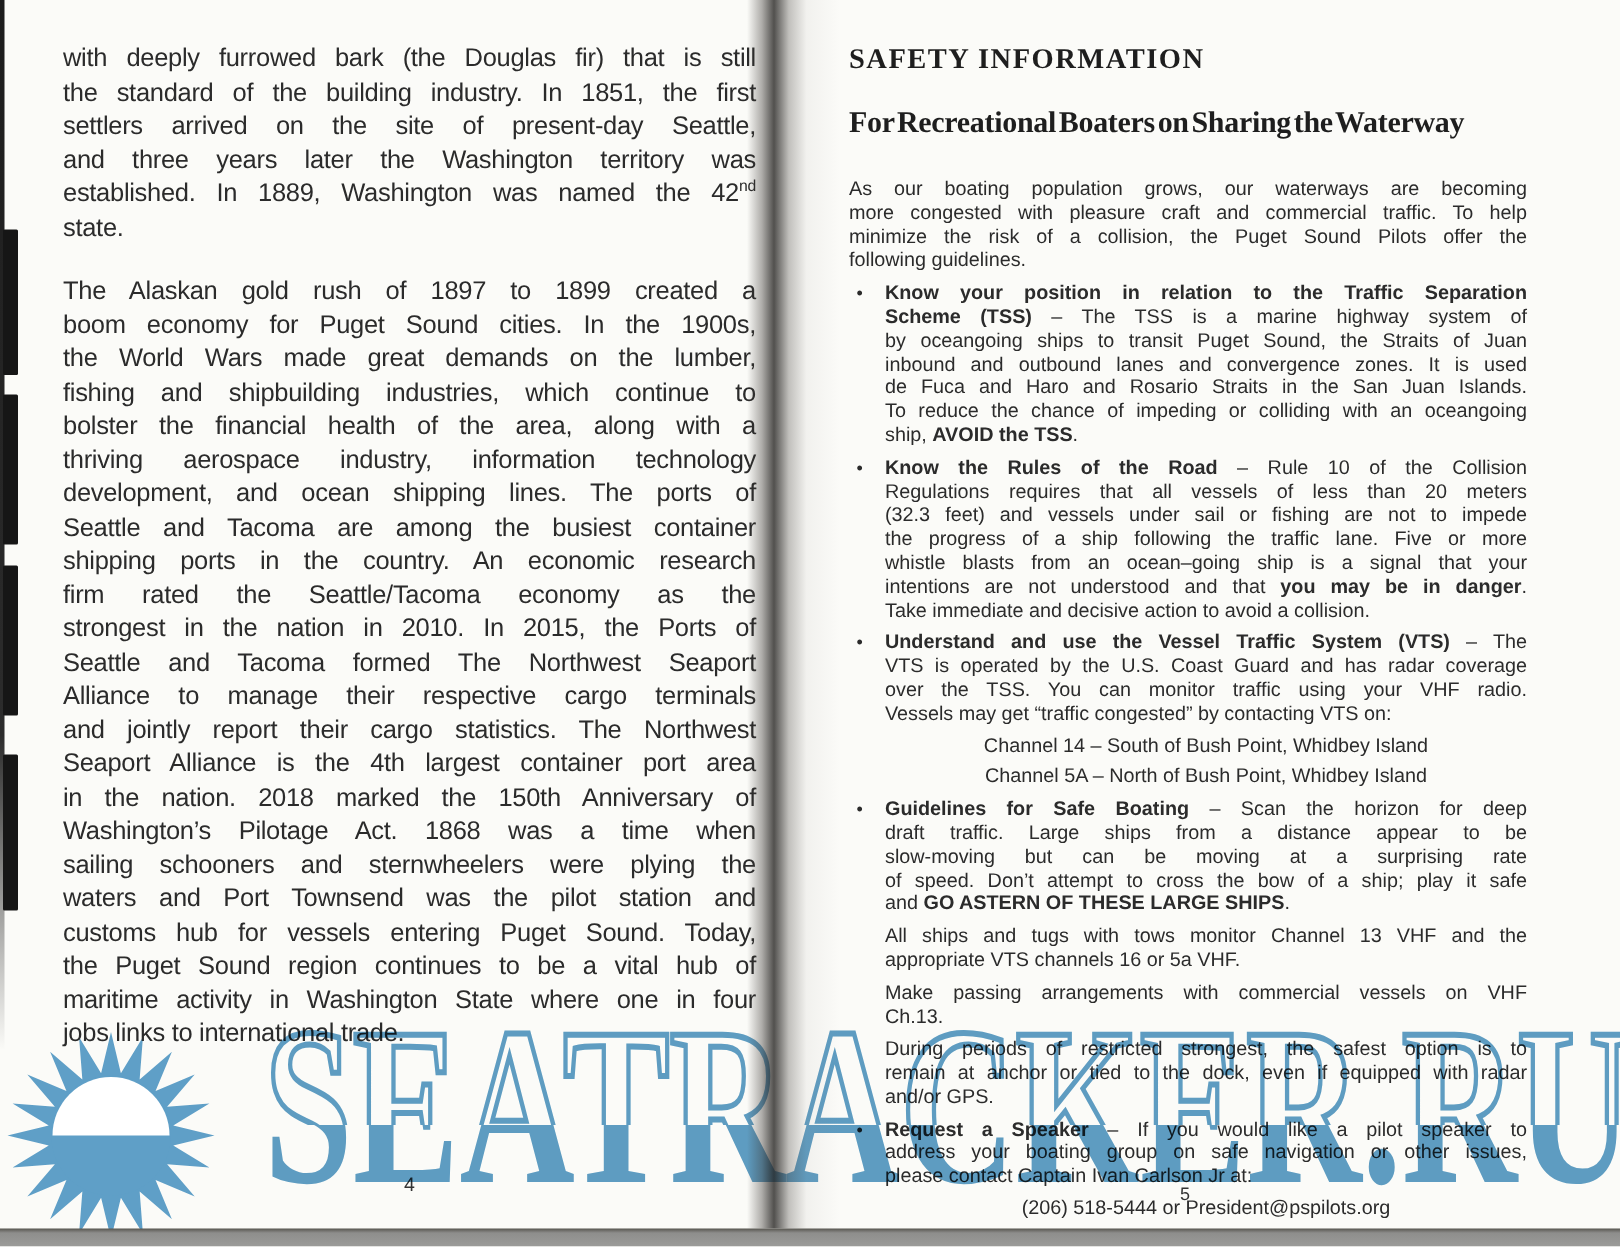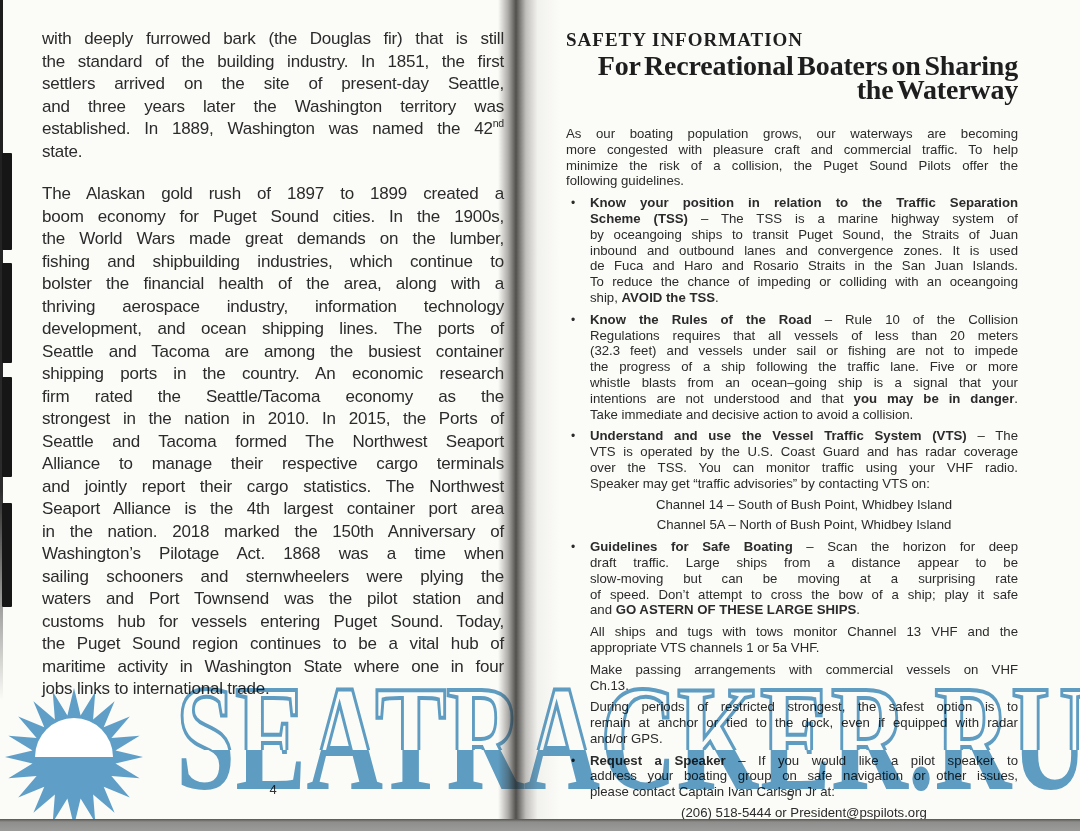--- a/index.html
+++ b/index.html
@@ -18,23 +18,23 @@
   sup{font-size:0.62em;vertical-align:super;line-height:0;}
   
   .right-col{
     position:absolute;left:566px;top:26px;width:452px;z-index:2;color:#2b2b2b;
   }
   .title{
     font-family:"Liberation Serif",serif;font-weight:700;font-size:19px;
     letter-spacing:1px;text-align:left;color:#1e1e1e;line-height:28px;
   }
   .subtitle{
-    font-family:"Liberation Serif",serif;font-weight:700;font-size:28px;
-    word-spacing:-3px;letter-spacing:-0.2px;text-align:right;color:#1e1e1e;
-    line-height:24px;margin-top:0;
+    font-family:"Liberation Serif",serif;font-weight:700;font-size:20px;
+    word-spacing:-3px;letter-spacing:-0.2px;text-align:left;color:#1e1e1e;
+    line-height:24px;margin-top:16px;
   }
   .intro{margin-top:24px;font-size:13.2px;line-height:15.8px;}
   .block{margin-top:6px;font-size:13.2px;line-height:15.8px;}
   .block.bullet{position:relative;padding-left:24px;}
   .block.plain{padding-left:24px;}
   .block.center{padding-left:24px;margin-top:5px;}
   .dot{position:absolute;left:5px;top:1px;font-size:12px;color:#2b2b2b;}
   .line{text-align:justify;text-align-last:justify;}
   .line.last{text-align-last:left;}
   .center .line{text-align:center;text-align-last:center !important;}
@@ -149,39 +149,39 @@
         <div class="line"><span>the progress of a ship following the traffic lane. Five or more</span></div>
         <div class="line"><span>whistle blasts from an ocean–going ship is a signal that your</span></div>
         <div class="line"><span>intentions are not understood and that </span><b>you may be in danger</b><span>.</span></div>
         <div class="line last"><span>Take immediate and decisive action to avoid a collision.</span></div>
       </div>
       <div class="block bullet">
         <span class="dot">•</span>
         <div class="line"><b>Understand and use the Vessel Traffic System (VTS)</b><span> – The</span></div>
         <div class="line"><span>VTS is operated by the U.S. Coast Guard and has radar coverage</span></div>
         <div class="line"><span>over the TSS. You can monitor traffic using your VHF radio.</span></div>
-        <div class="line last"><span>Speaker may get “traffic advisories” by contacting VTS on:</span></div>
+        <div class="line last"><span>Vessels may get “traffic congested” by contacting VTS on:</span></div>
       </div>
       <div class="block center">
         <div class="line last"><span>Channel 14 – South of Bush Point, Whidbey Island</span></div>
       </div>
       <div class="block center">
         <div class="line last"><span>Channel 5A – North of Bush Point, Whidbey Island</span></div>
       </div>
       <div class="block bullet">
         <span class="dot">•</span>
         <div class="line"><b>Guidelines for Safe Boating</b><span> – Scan the horizon for deep</span></div>
         <div class="line"><span>draft traffic. Large ships from a distance appear to be</span></div>
         <div class="line"><span>slow-moving but can be moving at a surprising rate</span></div>
         <div class="line"><span>of speed. Don’t attempt to cross the bow of a ship; play it safe</span></div>
         <div class="line last"><span>and </span><b>GO ASTERN OF THESE LARGE SHIPS</b><span>.</span></div>
       </div>
       <div class="block plain">
         <div class="line"><span>All ships and tugs with tows monitor Channel 13 VHF and the</span></div>
-        <div class="line last"><span>appropriate VTS channels 1 or 5a VHF.</span></div>
+        <div class="line last"><span>appropriate VTS channels 16 or 5a VHF.</span></div>
       </div>
       <div class="block plain">
         <div class="line"><span>Make passing arrangements with commercial vessels on VHF</span></div>
         <div class="line last"><span>Ch.13.</span></div>
       </div>
       <div class="block plain">
         <div class="line"><span>During periods of restricted strongest, the safest option is to</span></div>
         <div class="line"><span>remain at anchor or tied to the dock, even if equipped with radar</span></div>
         <div class="line last"><span>and/or GPS.</span></div>
       </div>

